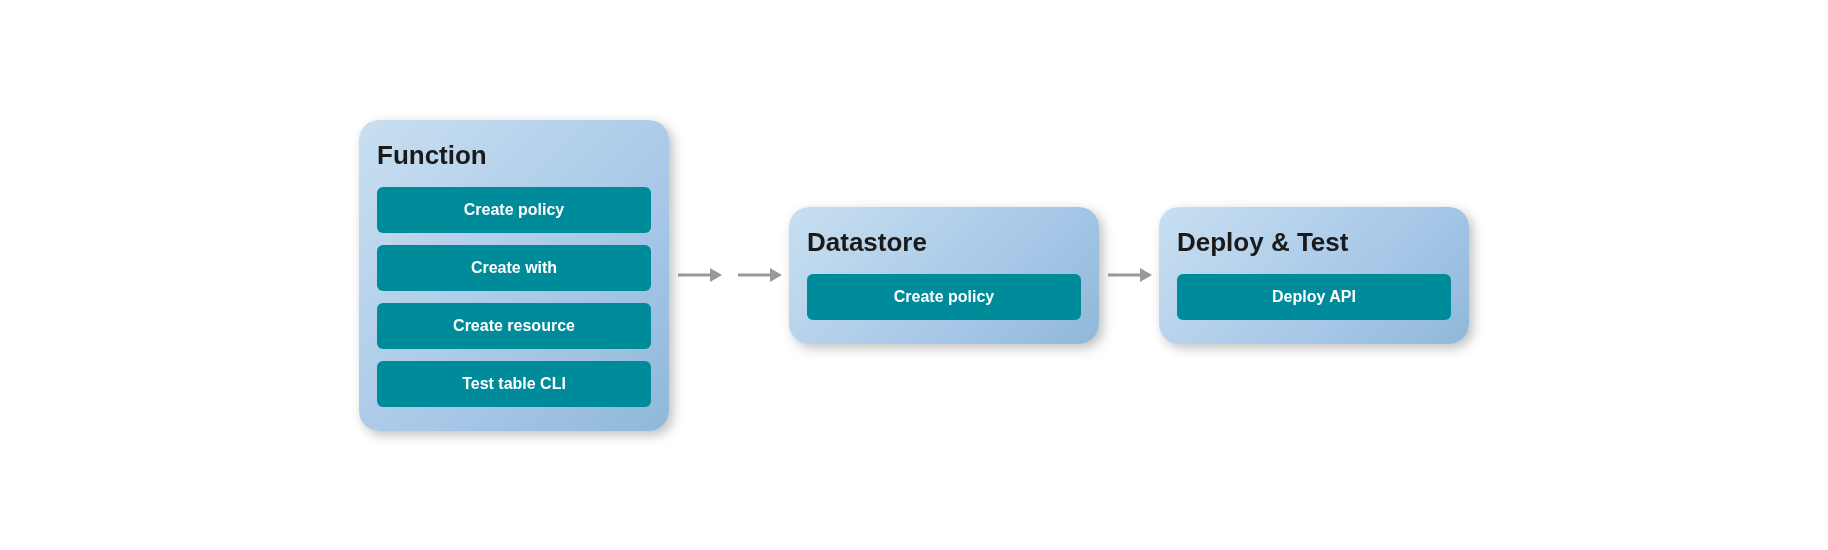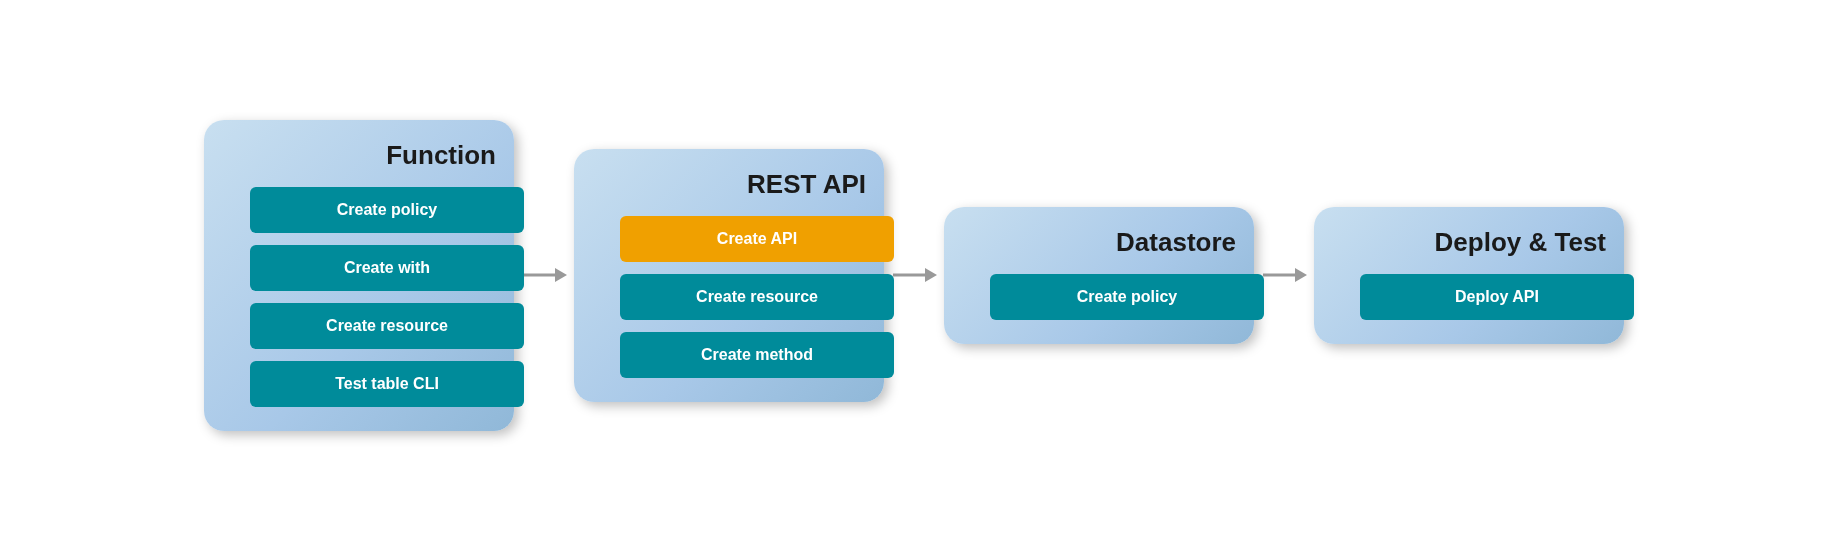--- a/index.html
+++ b/index.html
@@ -27,38 +27,37 @@
       padding: 20px 18px 24px 18px;
       width: 310px;
       box-shadow: 4px 4px 12px rgba(0,0,0,0.25);
       position: relative;
     }
 
     .panel-title {
       font-size: 26px;
       font-weight: 900;
       color: #1a1a1a;
-      text-align: right;
+      text-align: left;
       margin-bottom: 16px;
       font-family: Arial, sans-serif;
     }
 
     .btn {
       display: block;
       width: 100%;
       padding: 14px 16px;
       margin-bottom: 12px;
       border-radius: 6px;
       font-size: 16px;
       font-weight: 700;
       color: #ffffff;
       text-align: center;
       cursor: pointer;
       border: none;
-      margin-left: 28px;
     }
 
     .btn:last-child {
       margin-bottom: 0;
     }
 
     .btn-teal {
       background-color: #008b9a;
     }
 
@@ -92,26 +91,20 @@
     <button class="btn btn-teal">Test table CLI</button>
   </div>
 
   <div class="arrow">
     <svg class="arrow-svg" viewBox="0 0 50 40" xmlns="http://www.w3.org/2000/svg">
       <line x1="4" y1="20" x2="36" y2="20" stroke="#999" stroke-width="3"></line>
       <polygon points="36,13 48,20 36,27" fill="#999"></polygon>
     </svg>
   </div>
 
-  <div class="panel">
-    <div class="panel-title">REST API</div>
-    <button class="btn btn-orange">Create API</button>
-    <button class="btn btn-teal">Create resource</button>
-    <button class="btn btn-teal">Create method</button>
-  </div>
 
   <div class="arrow">
     <svg class="arrow-svg" viewBox="0 0 50 40" xmlns="http://www.w3.org/2000/svg">
       <line x1="4" y1="20" x2="36" y2="20" stroke="#999" stroke-width="3"></line>
       <polygon points="36,13 48,20 36,27" fill="#999"></polygon>
     </svg>
   </div>
 
   <div class="panel">
     <div class="panel-title">Datastore</div>

